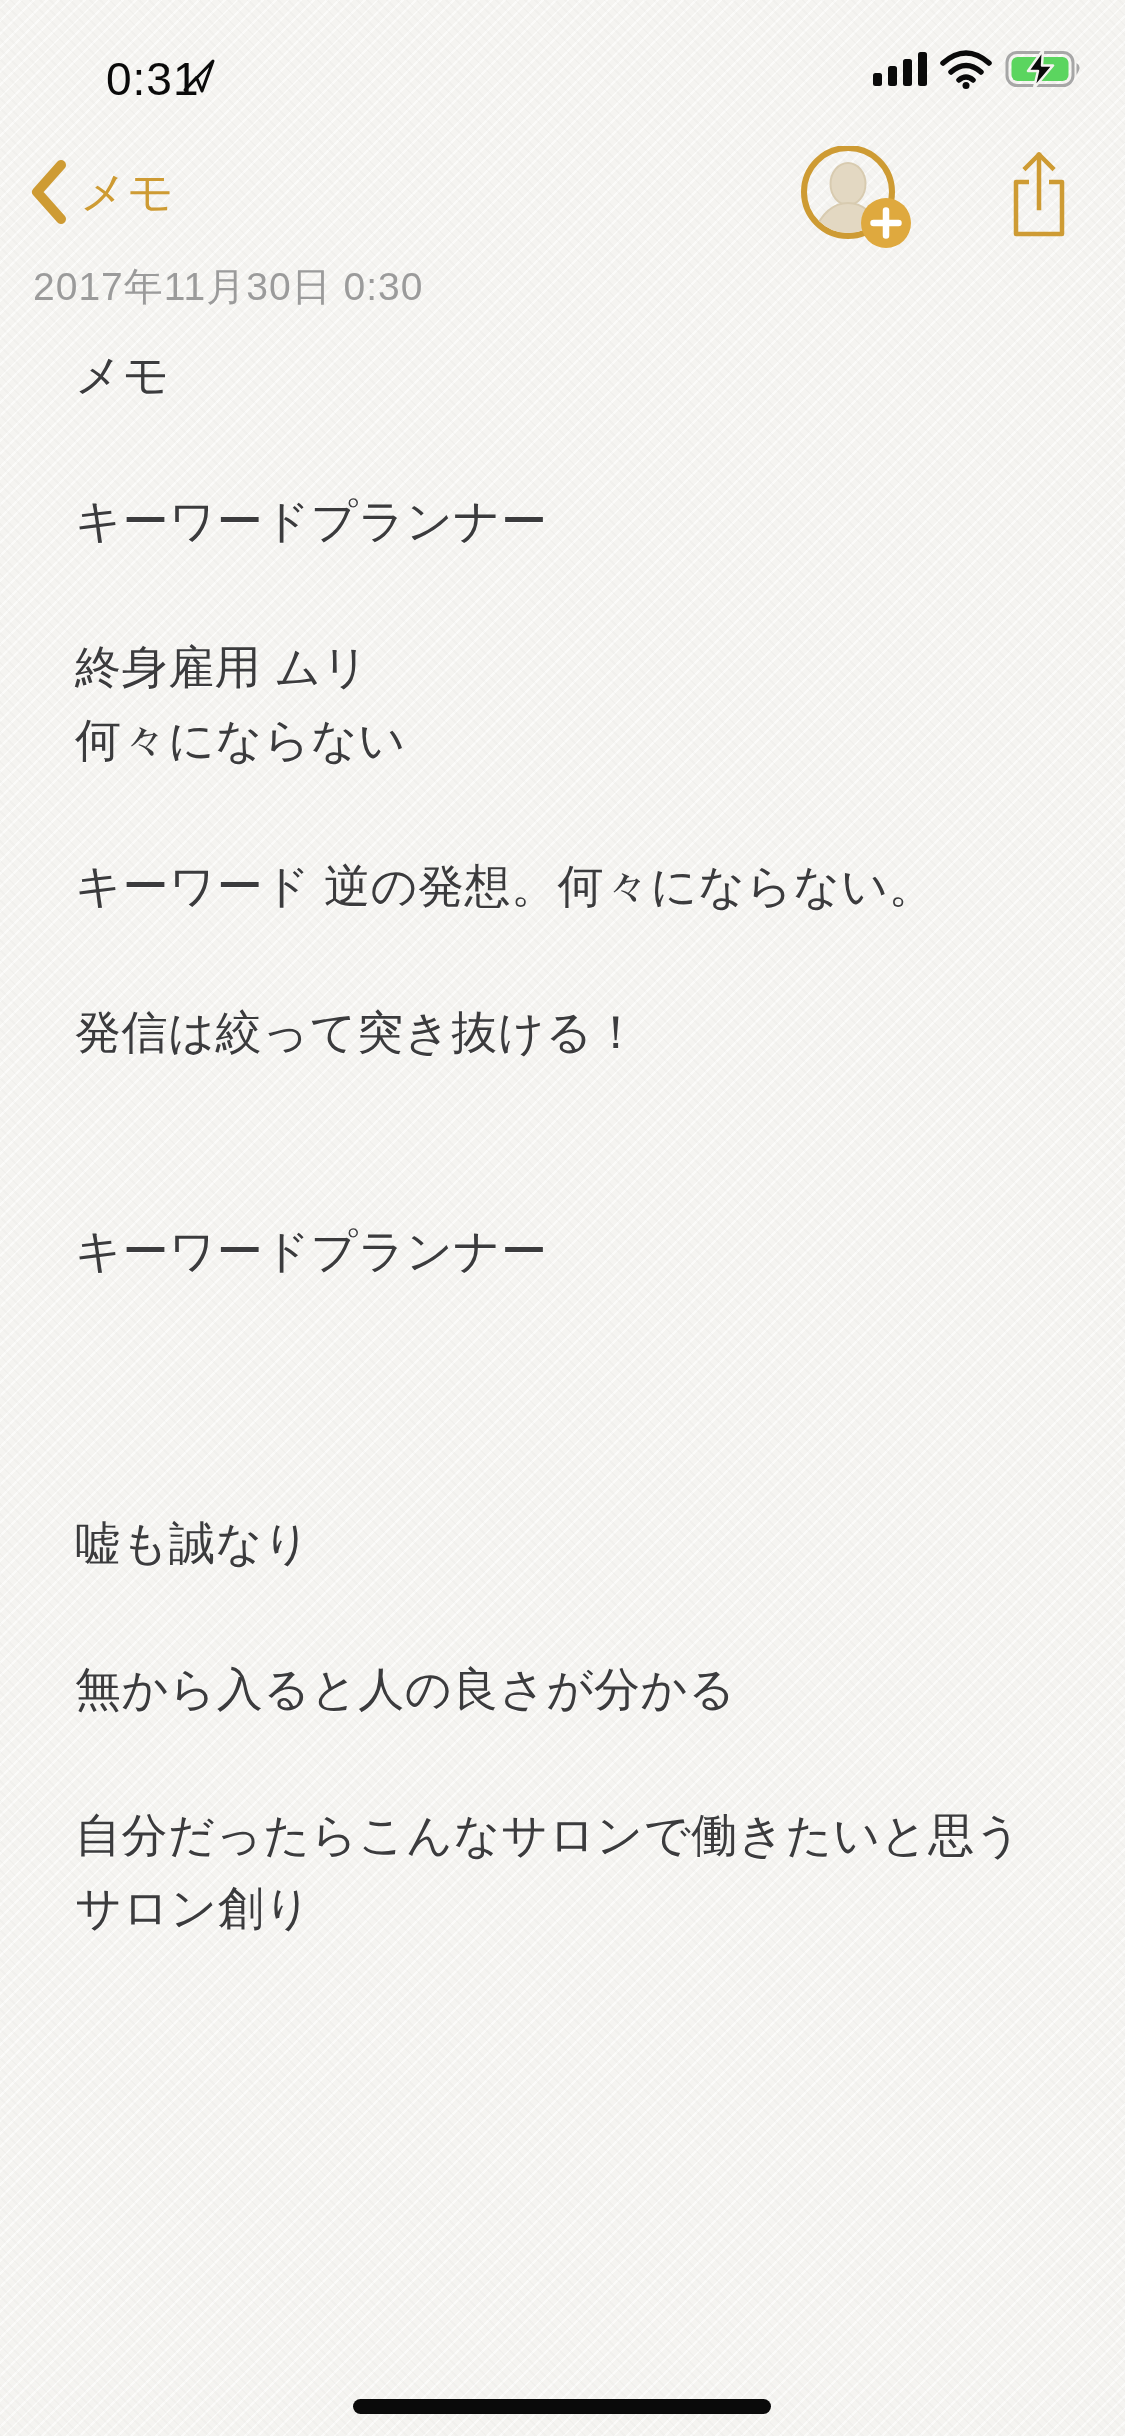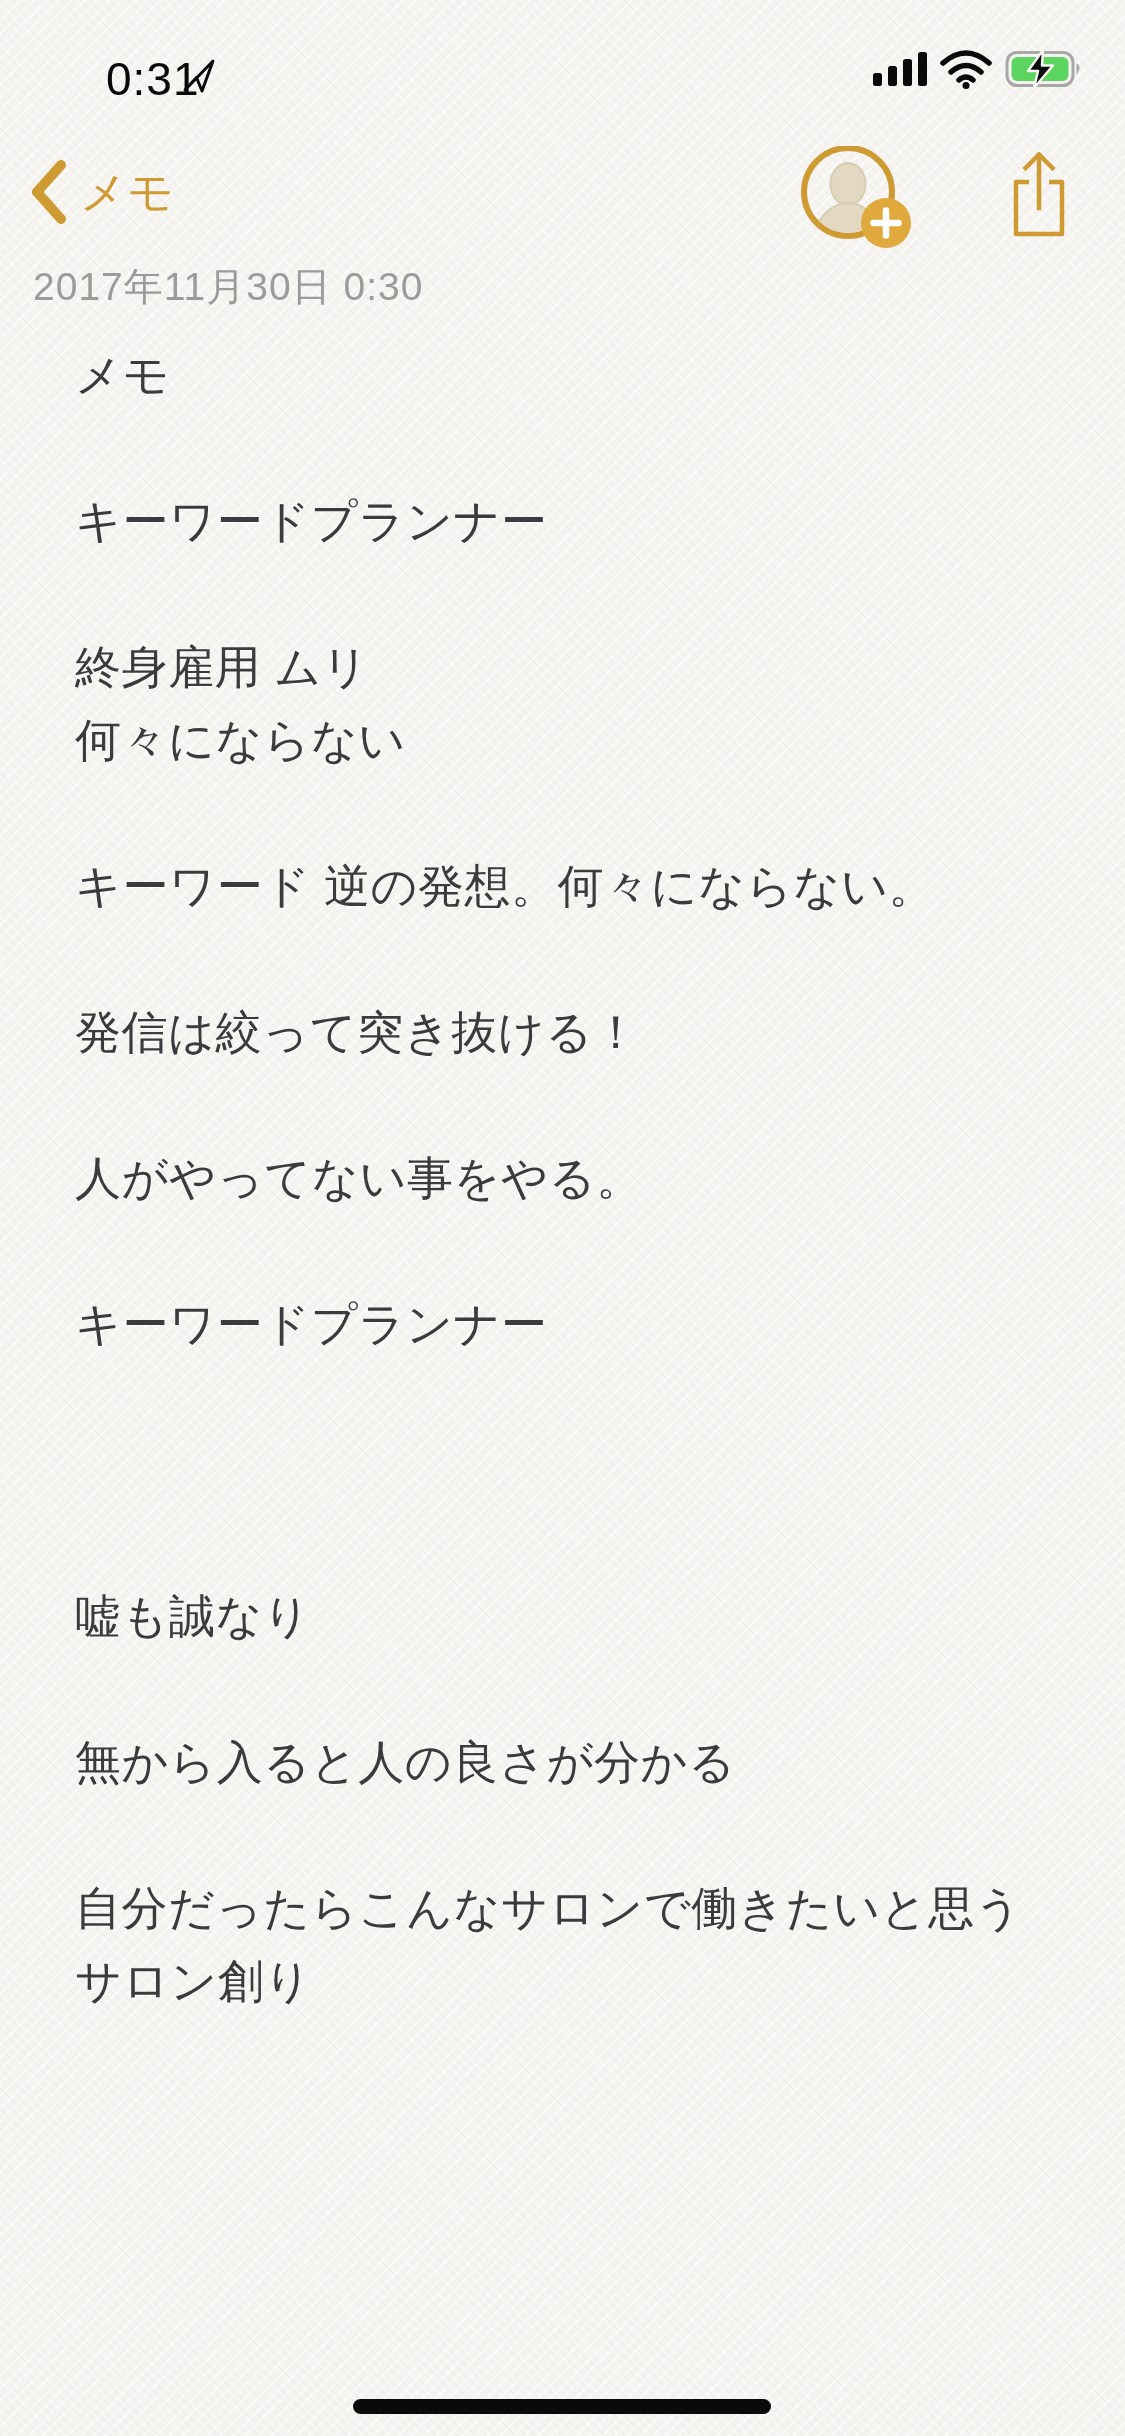--- a/index.html
+++ b/index.html
@@ -104,21 +104,20 @@
     <div class="note-line">&nbsp;</div>
     <div class="note-line">キーワードプランナー</div>
     <div class="note-line">&nbsp;</div>
     <div class="note-line">終身雇用 ムリ</div>
     <div class="note-line">何々にならない</div>
     <div class="note-line">&nbsp;</div>
     <div class="note-line">キーワード 逆の発想。何々にならない。</div>
     <div class="note-line">&nbsp;</div>
     <div class="note-line">発信は絞って突き抜ける！</div>
     <div class="note-line">&nbsp;</div>
-    <div class="note-line">人がやってない事をやる。</div>
     <div class="note-line">&nbsp;</div>
     <div class="note-line">キーワードプランナー</div>
     <div class="note-line">&nbsp;</div>
     <div class="note-line">&nbsp;</div>
     <div class="note-line">&nbsp;</div>
     <div class="note-line">嘘も誠なり</div>
     <div class="note-line">&nbsp;</div>
     <div class="note-line">無から入ると人の良さが分かる</div>
     <div class="note-line">&nbsp;</div>
     <div class="note-line">自分だったらこんなサロンで働きたいと思う</div>

